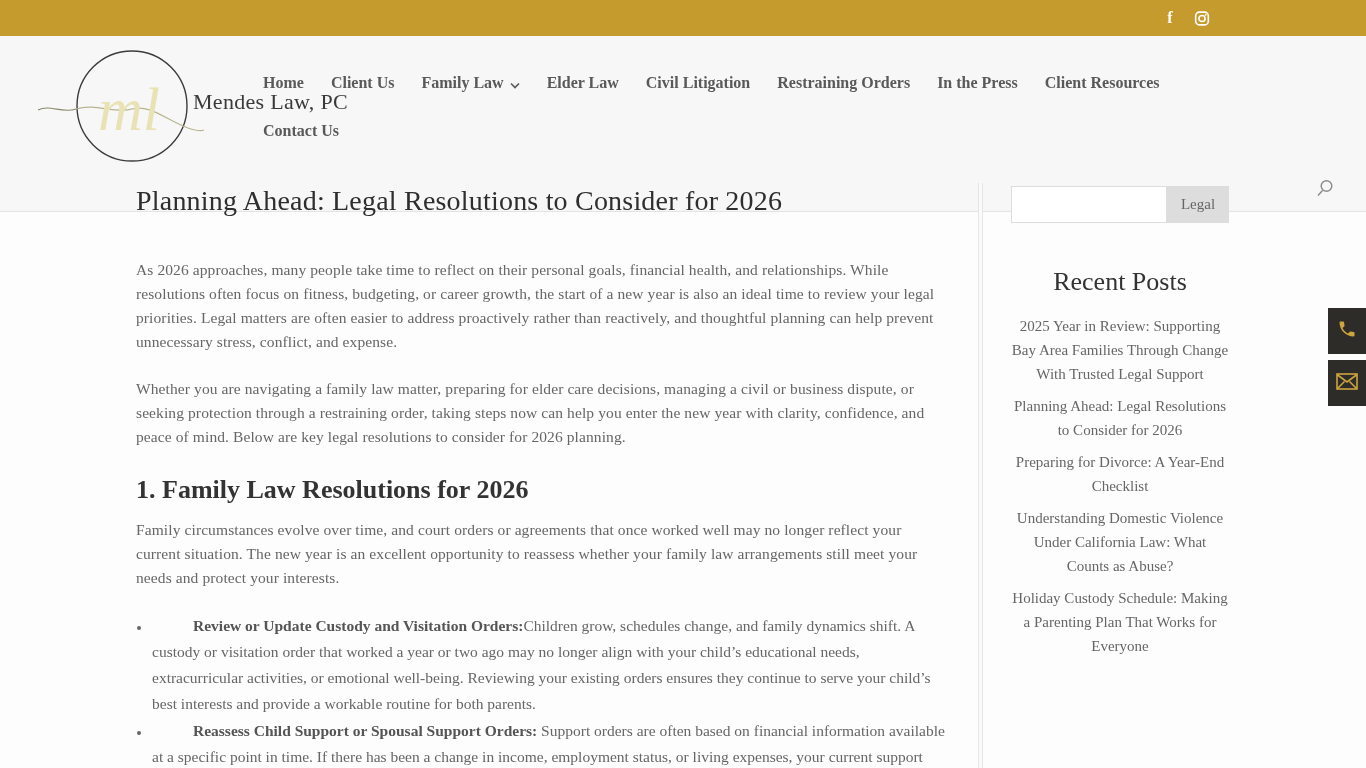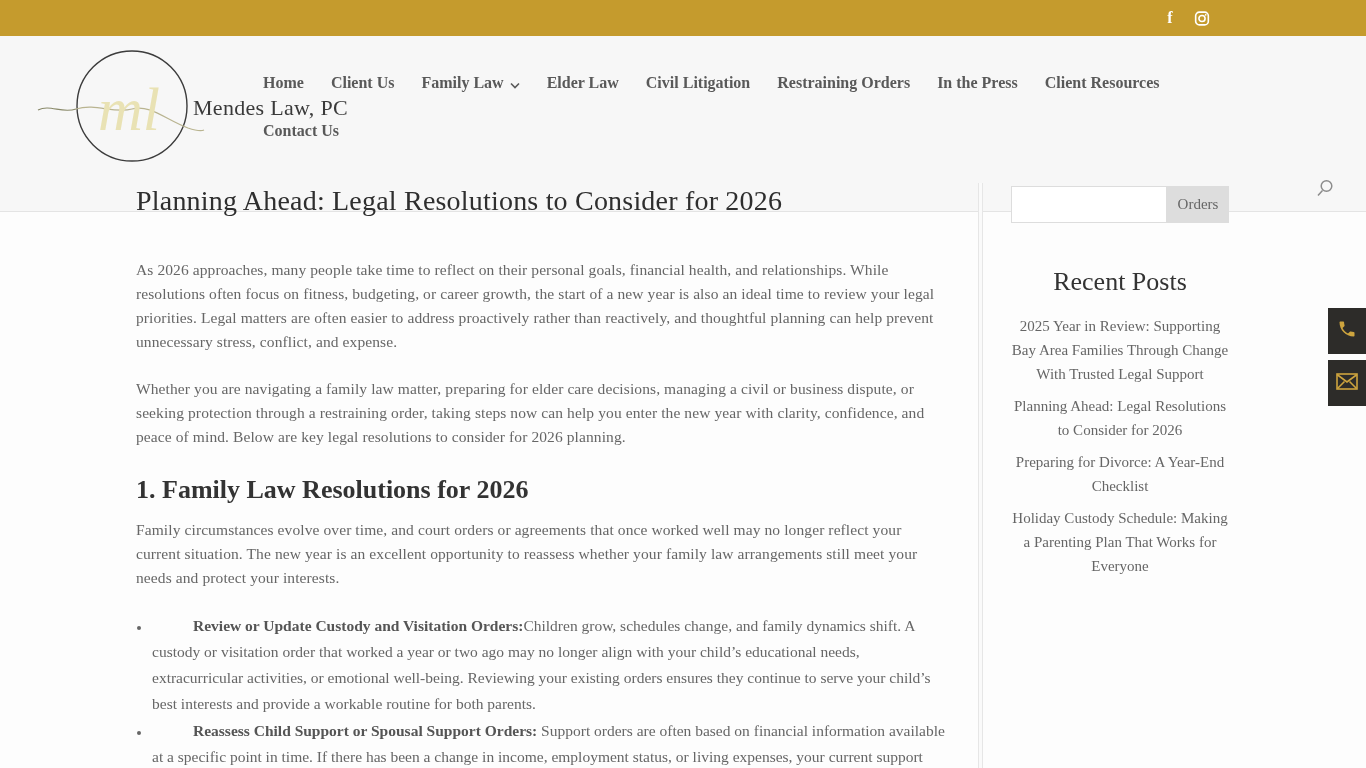--- a/index.html
+++ b/index.html
@@ -20,21 +20,21 @@
   .topbar .social { width: 16px; height: 16px; display: flex; align-items: center; justify-content: center; cursor: pointer; }
   .fb-glyph { color: #fff; font-family: "Liberation Serif", serif; font-weight: bold; font-size: 16px; line-height: 16px; }
 
   
   .header {
     position: absolute; left: 0; top: 36px; width: 1366px; height: 176px;
     background: #f7f7f7; border-bottom: 1px solid #e4e4e4;
   }
   .logo { position: absolute; left: 36px; top: 12px; width: 170px; height: 122px; }
   .brand {
-    position: absolute; left: 193px; top: 59px;
+    position: absolute; left: 193px; top: 53px;
     font-size: 22px; color: #3a3a3a; letter-spacing: 0.3px;
   }
   .nav {
     position: absolute; left: 263px; top: 37px; width: 975px;
     display: flex; flex-wrap: wrap; column-gap: 27px; row-gap: 29px;
     font-size: 16px; font-weight: bold; color: #595959; text-align: center;
   }
   .nav-item { cursor: pointer; display: flex; align-items: center; gap: 6px; line-height: 18px; }
   .chev { display: inline-block; margin-top: 2px; }
 
@@ -165,27 +165,28 @@
   <p>Family circumstances evolve over time, and court orders or agreements that once worked well may no longer reflect your current situation. The new year is an excellent opportunity to reassess whether your family law arrangements still meet your needs and protect your interests.</p>
   <ul>
     <li><span class="lead">Review or Update Custody and Visitation Orders:</span><span>Children grow, schedules change, and family dynamics shift. A custody or visitation order that worked a year or two ago may no longer align with your child’s educational needs, extracurricular activities, or emotional well-being. Reviewing your existing orders ensures they continue to serve your child’s best interests and provide a workable routine for both parents.</span></li>
     <li><span class="lead">Reassess Child Support or Spousal Support Orders:</span><span> Support orders are often based on financial information available at a specific point in time. If there has been a change in income, employment status, or living expenses, your current support order may no longer be accurate or fair. California law allows for modifications when there has been a material change in circumstances, making this an important resolution to address early in the year.</span></li>
   </ul>
 </div>
 
 <div class="sidebar">
   <div class="searchrow">
     <input type="text" placeholder="" style="">
-    <button>Orders</button>
+    <button>Legal</button>
   </div>
   <div class="recent-title">Recent Posts</div>
   <ul class="posts">
     <li>2025 Year in Review: Supporting Bay Area Families Through Change With Trusted Legal Support</li>
     <li>Planning Ahead: Legal Resolutions to Consider for 2026</li>
     <li>Preparing for Divorce: A Year-End Checklist</li>
+    <li>Understanding Domestic Violence Under California Law: What Counts as Abuse?</li>
     <li>Holiday Custody Schedule: Making a Parenting Plan That Works for Everyone</li>
   </ul>
 </div>
 
 <div class="nav-search">
   <svg width="18" height="18" viewBox="0 0 18 18" fill="none" stroke="#8c8c8c" stroke-width="1.5">
     <circle cx="10.5" cy="7" r="5.3"></circle>
     <line x1="6.5" y1="11.5" x2="2" y2="16.5"></line>
   </svg>
 </div>

